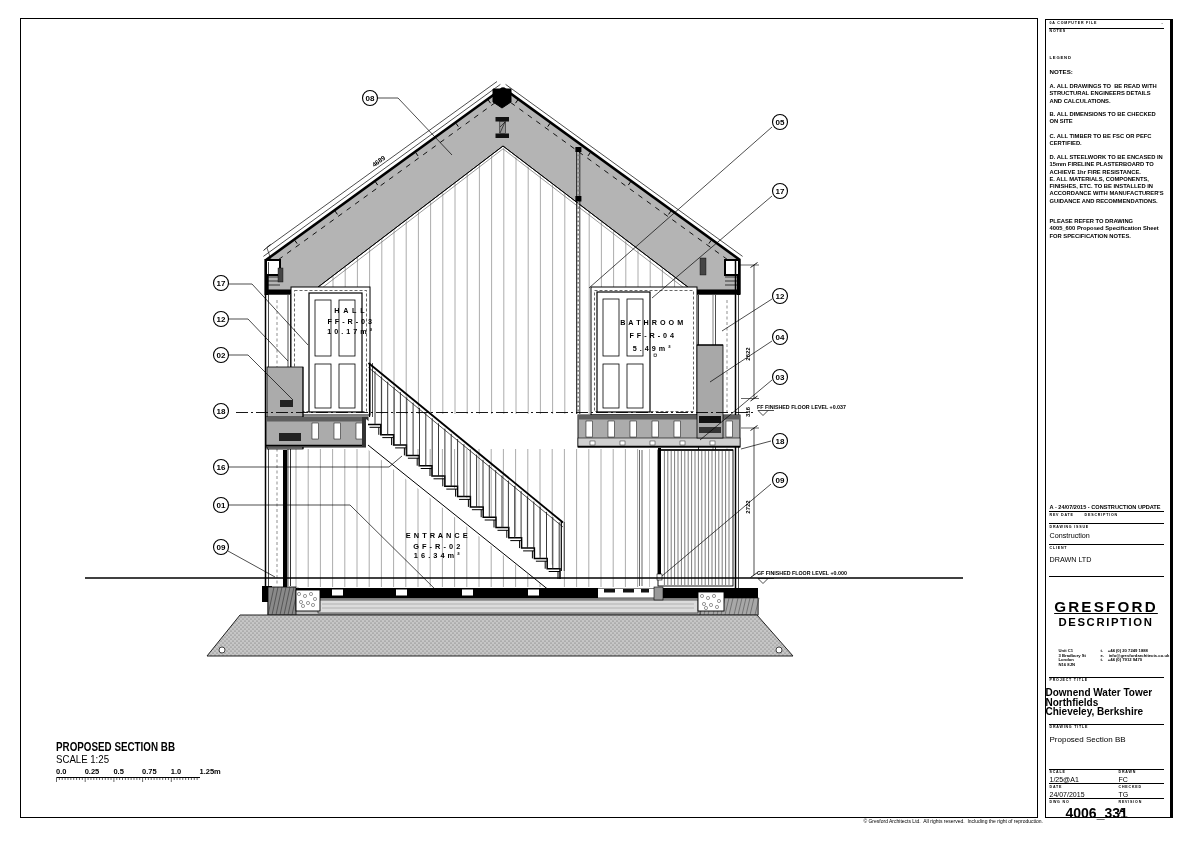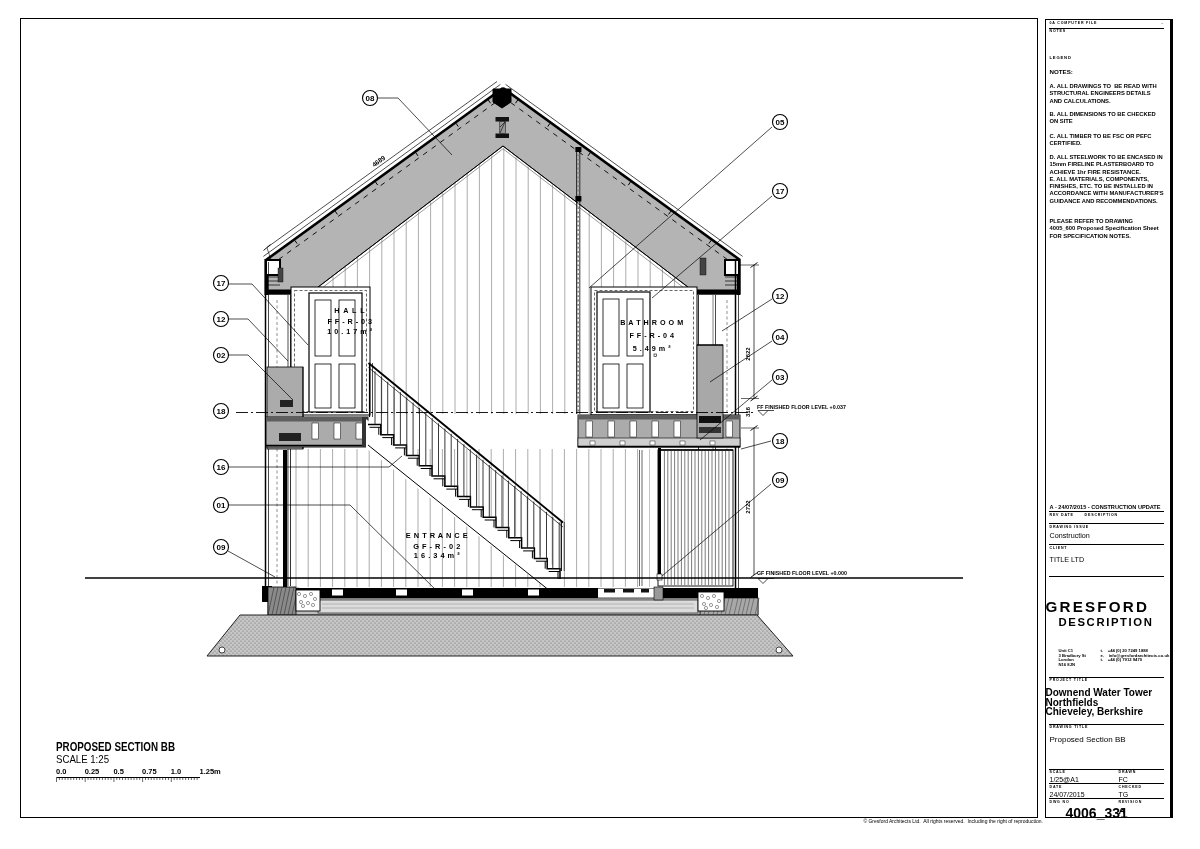--- a/index.html
+++ b/index.html
@@ -617,24 +617,24 @@
 <div style="position:absolute;left:4px;top:484px;width:118px;font-size:5.6px;font-weight:bold;letter-spacing:0px;line-height:1.1;white-space:nowrap;">A - 24/07/2015 - CONSTRUCTION  UPDATE</div>
 <div style="position:absolute;left:3px;top:491.5px;width:115px;height:0;border-top:1px solid #000;"></div>
 <div style="position:absolute;left:4px;top:494px;font-size:3.6px;font-weight:bold;letter-spacing:0.8px;line-height:1.1;">REV  DATE&nbsp;&nbsp;&nbsp;&nbsp;&nbsp;&nbsp;DESCRIPTION</div>
 <div style="position:absolute;left:3px;top:503.5px;width:115px;height:0;border-top:1px solid #000;"></div>
 
 <div style="position:absolute;left:4px;top:506.5px;font-size:3.6px;font-weight:bold;letter-spacing:0.8px;line-height:1.1;">DRAWING  ISSUE</div>
 <div style="position:absolute;left:4px;top:512.5px;width:112px;font-size:7.2px;font-weight:normal;letter-spacing:0px;line-height:1.18;white-space:normal;">Construction</div>
 <div style="position:absolute;left:3px;top:524.5px;width:115px;height:0;border-top:1px solid #000;"></div>
 
 <div style="position:absolute;left:4px;top:527.5px;font-size:3.6px;font-weight:bold;letter-spacing:0.8px;line-height:1.1;">CLIENT</div>
-<div style="position:absolute;left:4px;top:536px;width:112px;font-size:7.2px;font-weight:normal;letter-spacing:0px;line-height:1.18;white-space:normal;">TITLE LTD</div>
+<div style="position:absolute;left:4px;top:536px;width:112px;font-size:7.2px;font-weight:normal;letter-spacing:0px;line-height:1.18;white-space:normal;">DRAWN LTD</div>
 <div style="position:absolute;left:3px;top:556.5px;width:115px;height:0;border-top:1.6px solid #000;"></div>
 
-<div style="position:absolute;left:0;top:578px;width:121px;font-size:15.2px;font-weight:bold;letter-spacing:2.2px;">GRESFORD</div>
+<div style="position:absolute;left:0;top:578px;width:121px;text-align:center;font-size:15.2px;font-weight:bold;letter-spacing:2.2px;text-decoration:underline;">GRESFORD</div>
 <div style="position:absolute;left:0;top:596px;width:121px;text-align:center;font-size:11.3px;font-weight:bold;letter-spacing:1.6px;">DESCRIPTION</div>
 
 <div style="position:absolute;left:13px;top:629.5px;font-size:4.2px;line-height:4.7px;font-weight:bold;">Unit C1<br>3 Bradbury St<br>London<br>N16 8JN</div>
 <div style="position:absolute;left:55px;top:629.5px;font-size:4.2px;line-height:4.7px;font-weight:bold;">t.&nbsp;&nbsp;&nbsp;&nbsp;+44 (0) 20 7249 1888<br>e.&nbsp;&nbsp;&nbsp;&nbsp;info@gresfordarchitects.co.uk<br>t.&nbsp;&nbsp;&nbsp;&nbsp;+44 (0) 7912 9470</div>
 
 <div style="position:absolute;left:3px;top:657.5px;width:115px;height:0;border-top:1px solid #000;"></div>
 <div style="position:absolute;left:4px;top:659.5px;font-size:3.6px;font-weight:bold;letter-spacing:0.8px;line-height:1.1;">PROJECT  TITLE</div>
 <div style="position:absolute;left:0;top:668.5px;width:112px;font-size:10px;font-weight:bold;letter-spacing:0px;line-height:9.7px;white-space:normal;">Downend Water Tower<br>Northfields<br>Chieveley, Berkshire</div>
 <div style="position:absolute;left:3px;top:704px;width:115px;height:0;border-top:1.6px solid #000;"></div>
 

